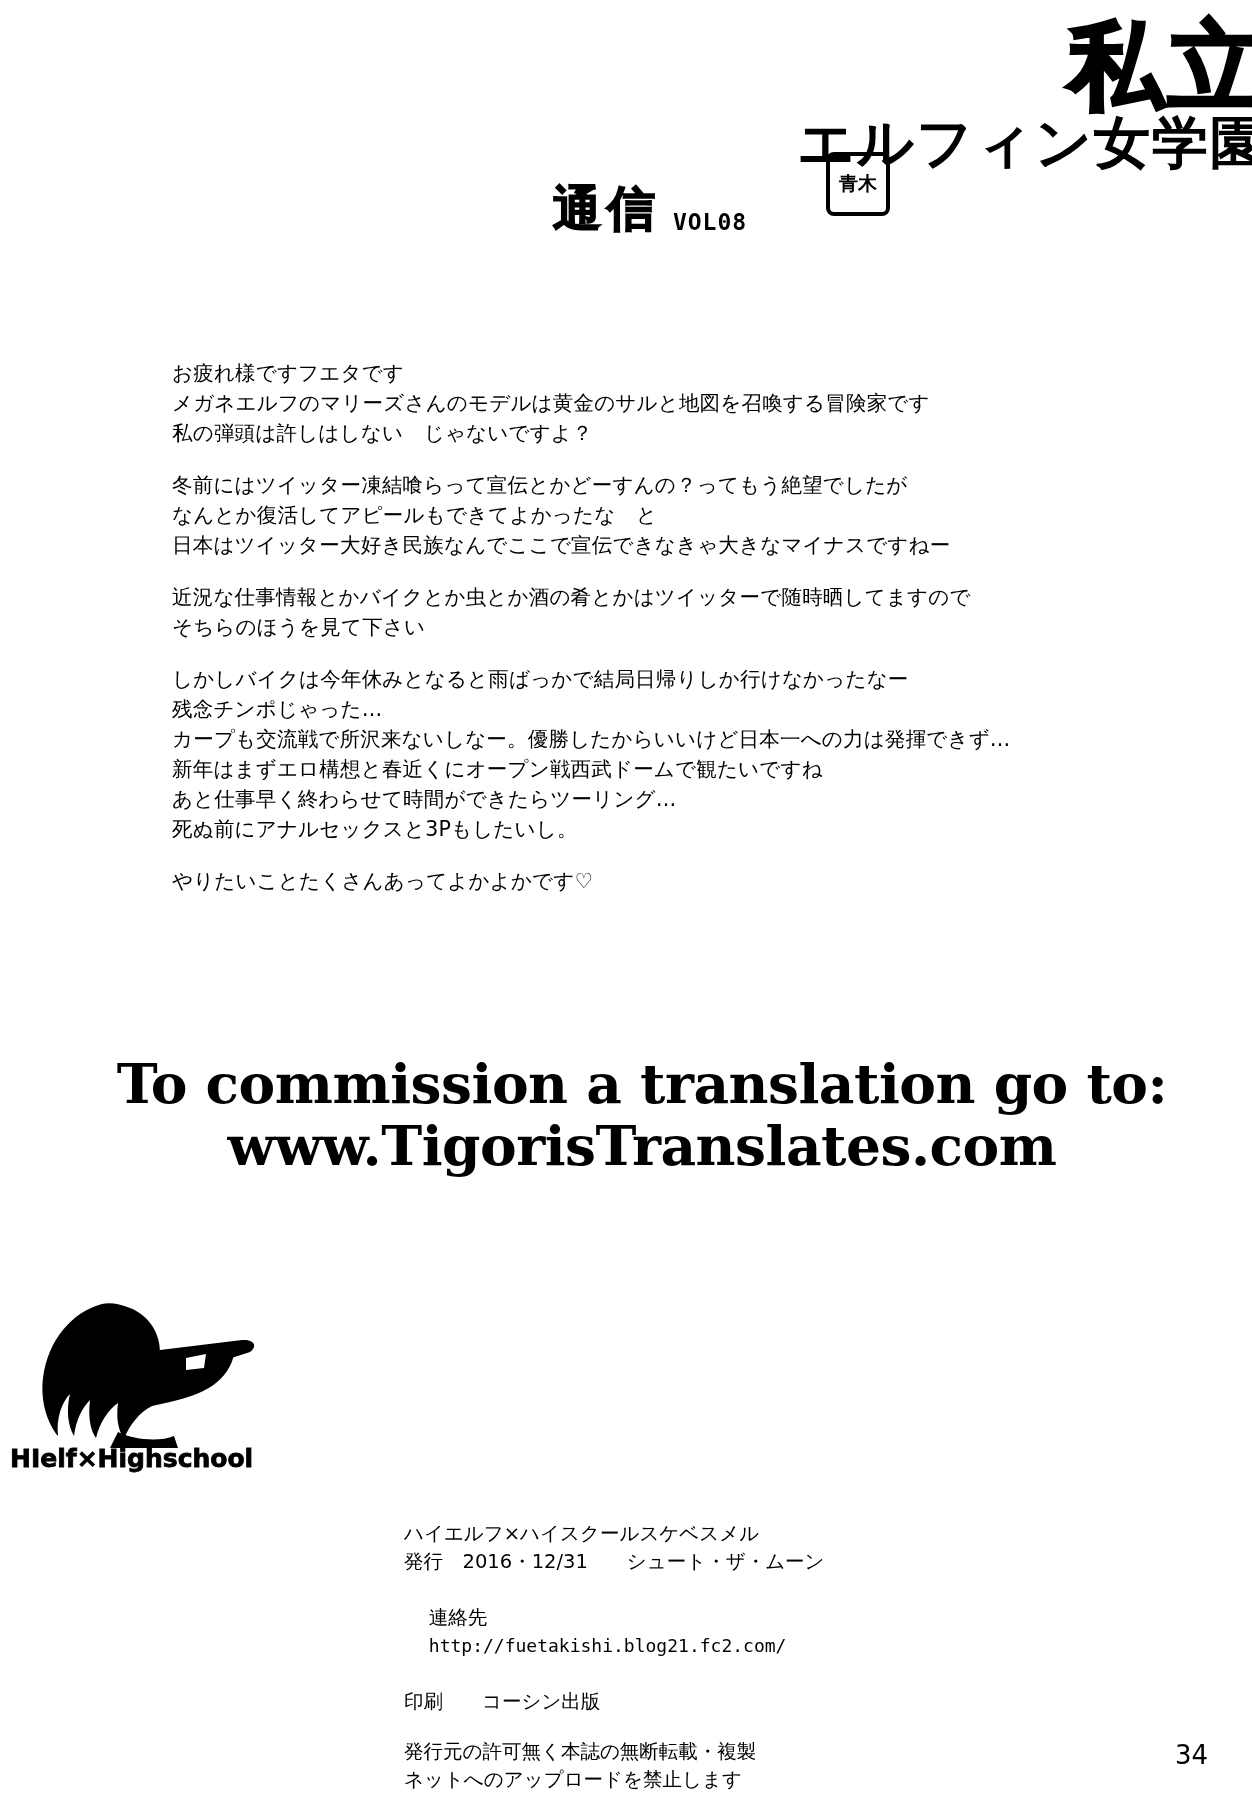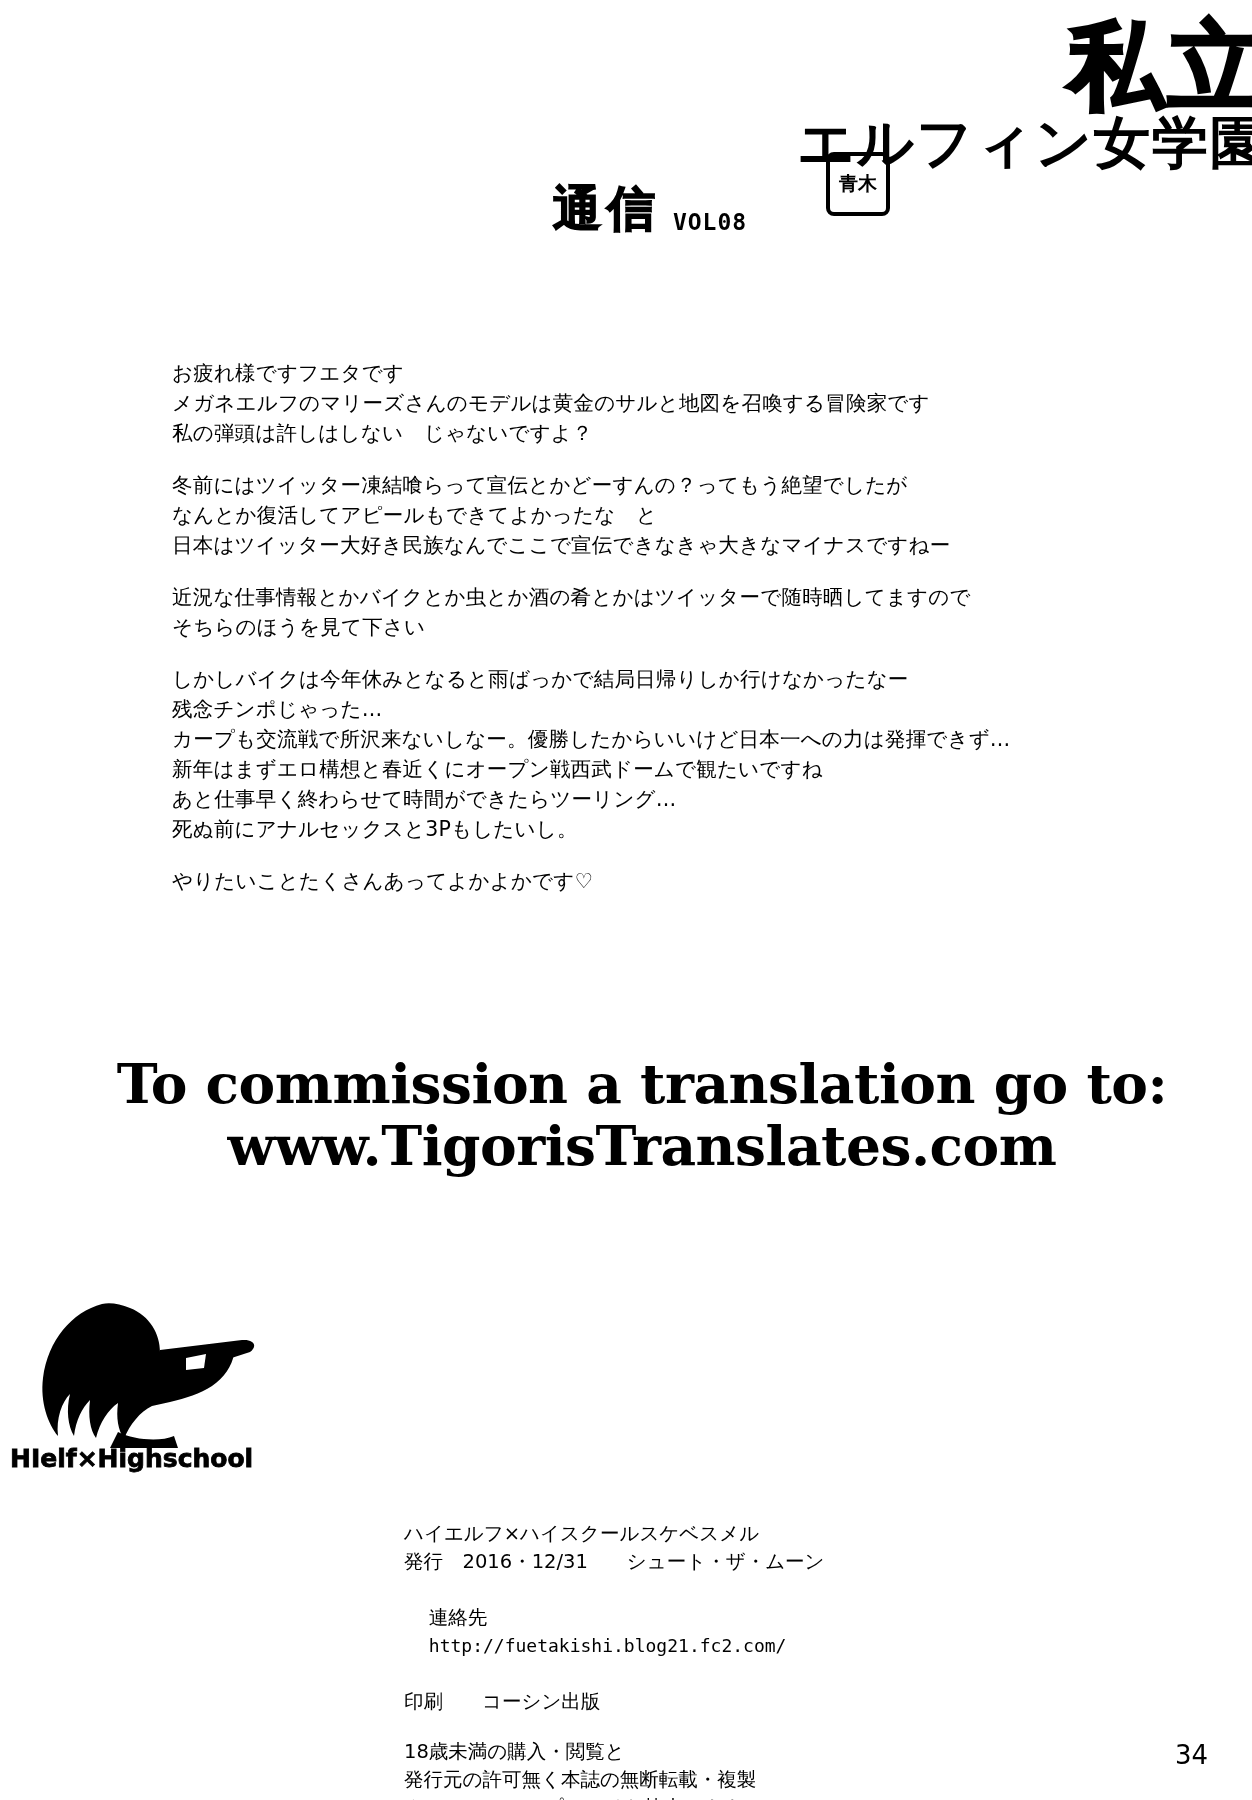--- a/index.html
+++ b/index.html
@@ -214,18 +214,17 @@
 
 <div id="colophon">
   <div class="cl-line">ハイエルフ×ハイスクールスケベスメル</div>
   <div class="cl-line">発行　2016・12/31　　シュート・ザ・ムーン</div>
   <div class="cl-line">
     <span>連絡先</span>
     <span class="mono">http://fuetakishi.blog21.fc2.com/</span>
   </div>
   <div class="cl-line">印刷　　コーシン出版</div>
   <div class="gap"></div>
-  <div class="cl-line">18歳未満の購入・閲覧と</div>
   <div class="cl-line">発行元の許可無く本誌の無断転載・複製</div>
   <div class="cl-line">ネットへのアップロードを禁止します</div>
 </div>
 
 <div id="page-number">34</div>
 
 </body></html>

